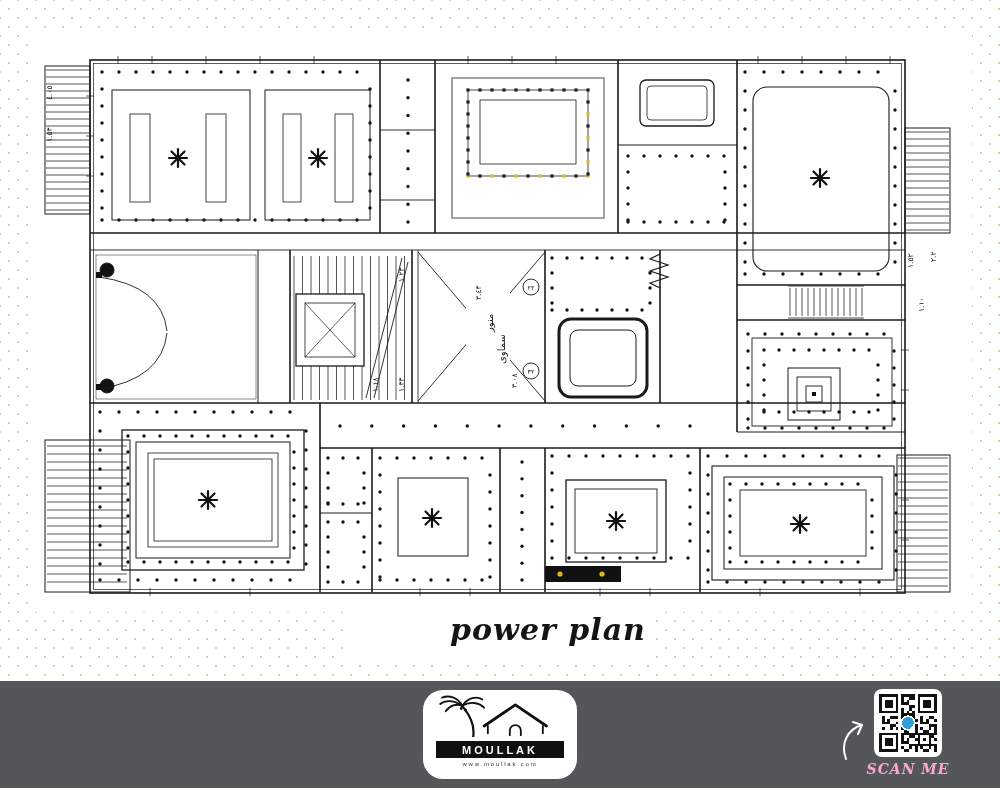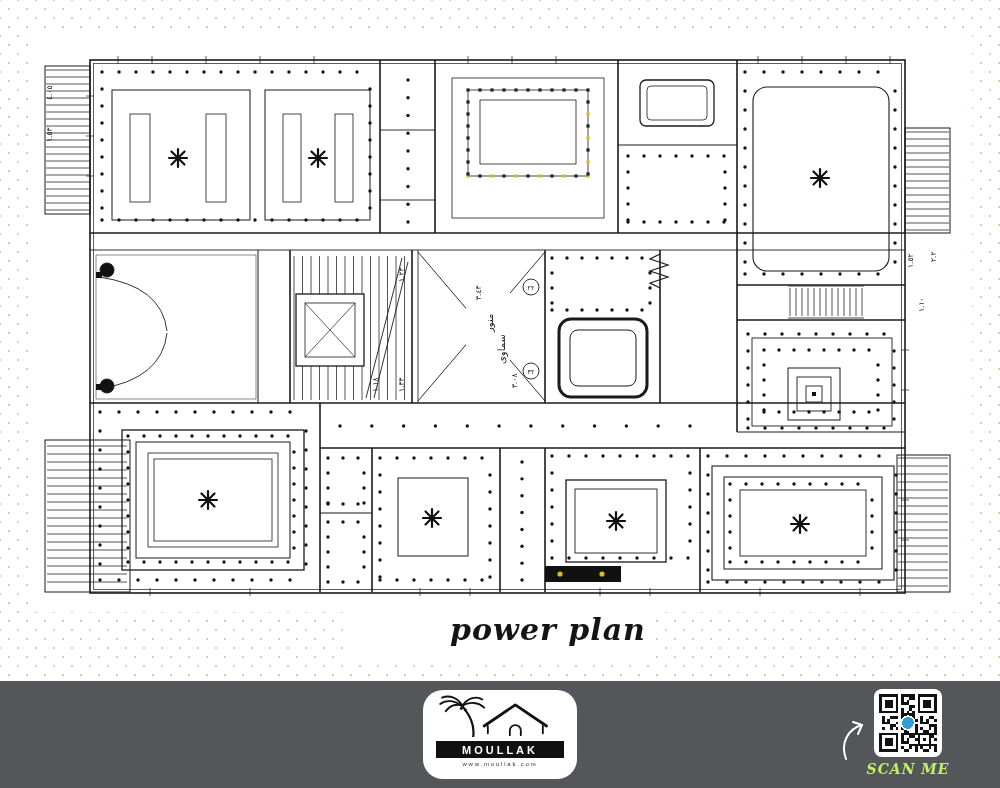--- a/index.html
+++ b/index.html
@@ -20,21 +20,21 @@
     font:italic 600 30px "DejaVu Serif",serif;color:#141414;letter-spacing:1px;padding-left:36px;}
   .footer{position:absolute;left:0;bottom:0;width:100%;height:107px;background:#55565a;}
   .badge{position:absolute;left:50%;top:9px;transform:translateX(-50%);
     width:154px;height:89px;background:#fff;border-radius:20px;text-align:center;}
   .logo-art{margin-top:3px;height:44px;}
   .ribbon{margin:0 13px;background:#101010;color:#fff;
     font:700 11px "Liberation Sans",sans-serif;letter-spacing:3px;padding:3px 0 2px;}
   .url{margin-top:3px;font:400 6px "Liberation Sans",sans-serif;letter-spacing:1.8px;color:#333;}
   .qr-wrap{position:absolute;right:44px;top:8px;width:96px;text-align:center;}
   .qr{display:inline-block;background:#fff;border-radius:8px;padding:5px;line-height:0;}
-  .scanme{margin-top:4px;color:#bef264;font:italic 600 14px "DejaVu Serif",serif;letter-spacing:1px;}
+  .scanme{margin-top:4px;color:#f9a8d4;font:italic 600 14px "DejaVu Serif",serif;letter-spacing:1px;}
   .arrow-svg{position:absolute;left:-22px;top:24px;}
 </style>
 </head>
 <body>
 
 <svg class="plan-svg" width="1000" height="660" viewBox="0 0 1000 660">
   <defs>
     <g id="fan" stroke="#111" stroke-width="2.2" stroke-linecap="round">
       <line x1="-9" y1="0" x2="9" y2="0"></line>
         <line x1="0" y1="-9" x2="0" y2="9"></line>

